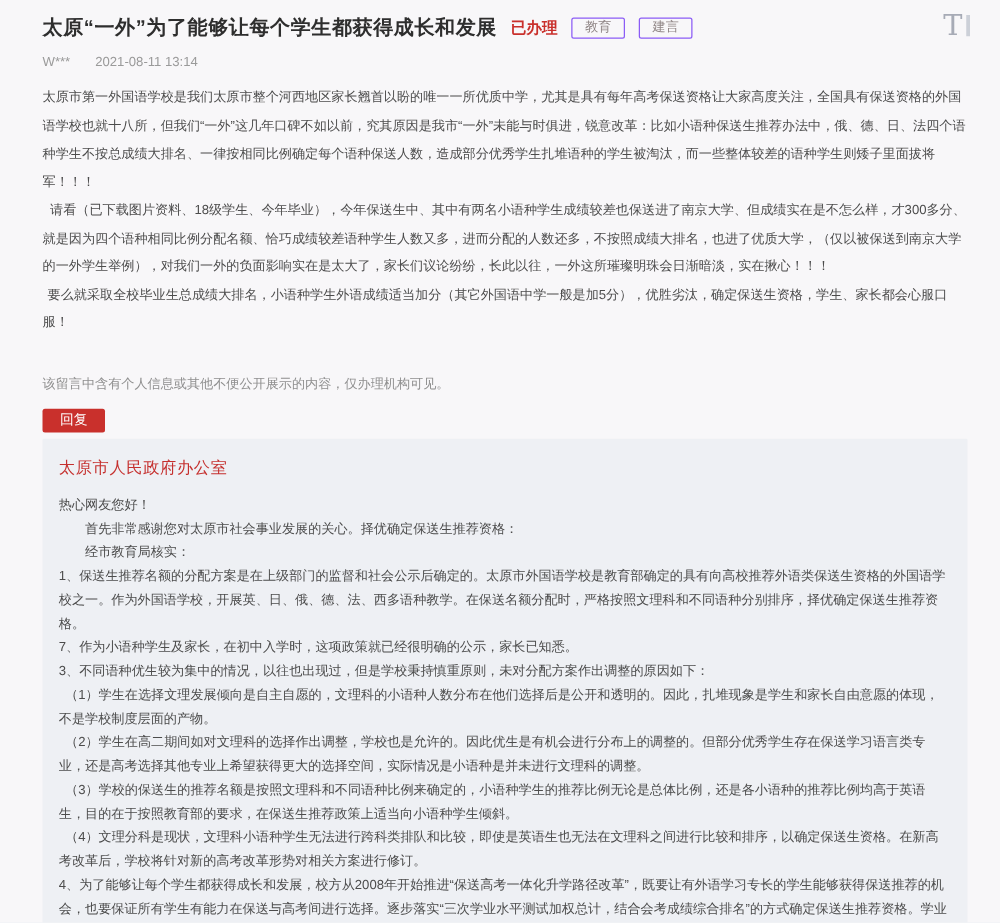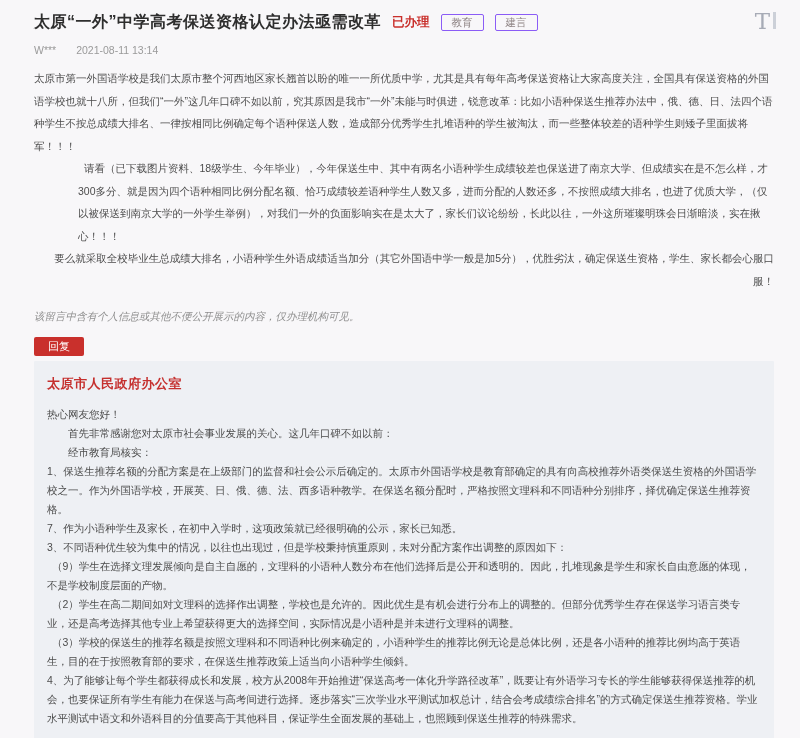--- a/index.html
+++ b/index.html
@@ -25,53 +25,53 @@
   .status{color:#c9302c;font-size:12.5px;font-weight:bold;}
   .tag{
     font-size:10.5px;color:#8f8585;border:1px solid #8b5cf6;border-radius:2px;
     padding:2px 10px;line-height:1;background:transparent;cursor:pointer;
   }
   .meta-row{margin-top:11px;font-size:10.5px;color:#9a9a9a;display:flex;gap:20px;}
 
   
   .post-body{margin-top:11px;color:#4c4c4c;font-size:10.5px;line-height:22.5px;}
   .post-body p{margin:0;}
-  .post-body p.ind{text-indent:6px;margin-left:44px;}
-  .post-body p.ind-sm{text-indent:4px;text-align:right;}
+  .post-body p.ind{text-indent:6px;}
+  .post-body p.ind-sm{text-indent:4px;}
 
-  .privacy-note{margin-top:18px;font-size:10.5px;color:#8f8f8f;font-style:italic;}
+  .privacy-note{margin-top:30px;font-size:10.5px;color:#8f8f8f;}
 
   .reply-btn{
     display:inline-block;margin-top:13px;background:#c9302c;color:#fff;
     font-size:11px;padding:4px 14px;border:none;border-radius:2px;cursor:pointer;line-height:1;
   }
 
   
   .reply-panel{
     margin-top:5px;background:#eef0f4;border-radius:1px;
     padding:10px 16px 12px 13px;min-height:420px;
   }
-  .reply-office{font-size:13px;font-weight:bold;color:#c5302e;margin:4px 0 12px 0;letter-spacing:.5px;}
+  .reply-office{font-size:13px;font-weight:normal;color:#c5302e;margin:4px 0 12px 0;letter-spacing:.5px;}
   .reply-body{font-size:10.5px;color:#4c4c4c;line-height:19px;}
   .reply-body p{margin:0;}
   .reply-body p.ind2{text-indent:2em;}
   .reply-body p.sub{text-indent:5px;}
 </style>
 </head>
 <body>
 
 <div class="page">
 
   <div class="watermark">
     <span>T</span>
     <span class="bar"></span>
   </div>
 
   <div class="title-row">
-    <span class="post-title">太原“一外”中学高考保送资格认定办法亟需改革</span>
+    <span class="post-title">太原“一外”为了能够让每个学生都获得成长和发展</span>
     <span class="status">已办理</span>
     <span class="tag">教育</span>
     <span class="tag">建言</span>
   </div>
 
   <div class="meta-row">
     <span>W***</span>
     <span>2021-08-11 13:14</span>
   </div>
 
@@ -82,27 +82,28 @@
   </div>
 
   <div class="privacy-note">该留言中含有个人信息或其他不便公开展示的内容，仅办理机构可见。</div>
 
   <button class="reply-btn">回复</button>
 
   <div class="reply-panel">
     <div class="reply-office">太原市人民政府办公室</div>
     <div class="reply-body">
       <p>热心网友您好！</p>
-      <p class="ind2">首先非常感谢您对太原市社会事业发展的关心。这几年口碑不如以前：</p>
+      <p class="ind2">首先非常感谢您对太原市社会事业发展的关心。择优确定保送生推荐资格：</p>
       <p class="ind2">经市教育局核实：</p>
       <p>1、保送生推荐名额的分配方案是在上级部门的监督和社会公示后确定的。太原市外国语学校是教育部确定的具有向高校推荐外语类保送生资格的外国语学校之一。作为外国语学校，开展英、日、俄、德、法、西多语种教学。在保送名额分配时，严格按照文理科和不同语种分别排序，择优确定保送生推荐资格。</p>
       <p>7、作为小语种学生及家长，在初中入学时，这项政策就已经很明确的公示，家长已知悉。</p>
       <p>3、不同语种优生较为集中的情况，以往也出现过，但是学校秉持慎重原则，未对分配方案作出调整的原因如下：</p>
-      <p class="sub">（9）学生在选择文理发展倾向是自主自愿的，文理科的小语种人数分布在他们选择后是公开和透明的。因此，扎堆现象是学生和家长自由意愿的体现，不是学校制度层面的产物。</p>
+      <p class="sub">（1）学生在选择文理发展倾向是自主自愿的，文理科的小语种人数分布在他们选择后是公开和透明的。因此，扎堆现象是学生和家长自由意愿的体现，不是学校制度层面的产物。</p>
       <p class="sub">（2）学生在高二期间如对文理科的选择作出调整，学校也是允许的。因此优生是有机会进行分布上的调整的。但部分优秀学生存在保送学习语言类专业，还是高考选择其他专业上希望获得更大的选择空间，实际情况是小语种是并未进行文理科的调整。</p>
       <p class="sub">（3）学校的保送生的推荐名额是按照文理科和不同语种比例来确定的，小语种学生的推荐比例无论是总体比例，还是各小语种的推荐比例均高于英语生，目的在于按照教育部的要求，在保送生推荐政策上适当向小语种学生倾斜。</p>
+      <p class="sub">（4）文理分科是现状，文理科小语种学生无法进行跨科类排队和比较，即使是英语生也无法在文理科之间进行比较和排序，以确定保送生资格。在新高考改革后，学校将针对新的高考改革形势对相关方案进行修订。</p>
       <p>4、为了能够让每个学生都获得成长和发展，校方从2008年开始推进“保送高考一体化升学路径改革”，既要让有外语学习专长的学生能够获得保送推荐的机会，也要保证所有学生有能力在保送与高考间进行选择。逐步落实“三次学业水平测试加权总计，结合会考成绩综合排名”的方式确定保送生推荐资格。学业水平测试中语文和外语科目的分值要高于其他科目，保证学生全面发展的基础上，也照顾到保送生推荐的特殊需求。</p>
 
     </div>
 
   </div>
 
 </div>
 
 </body></html>

